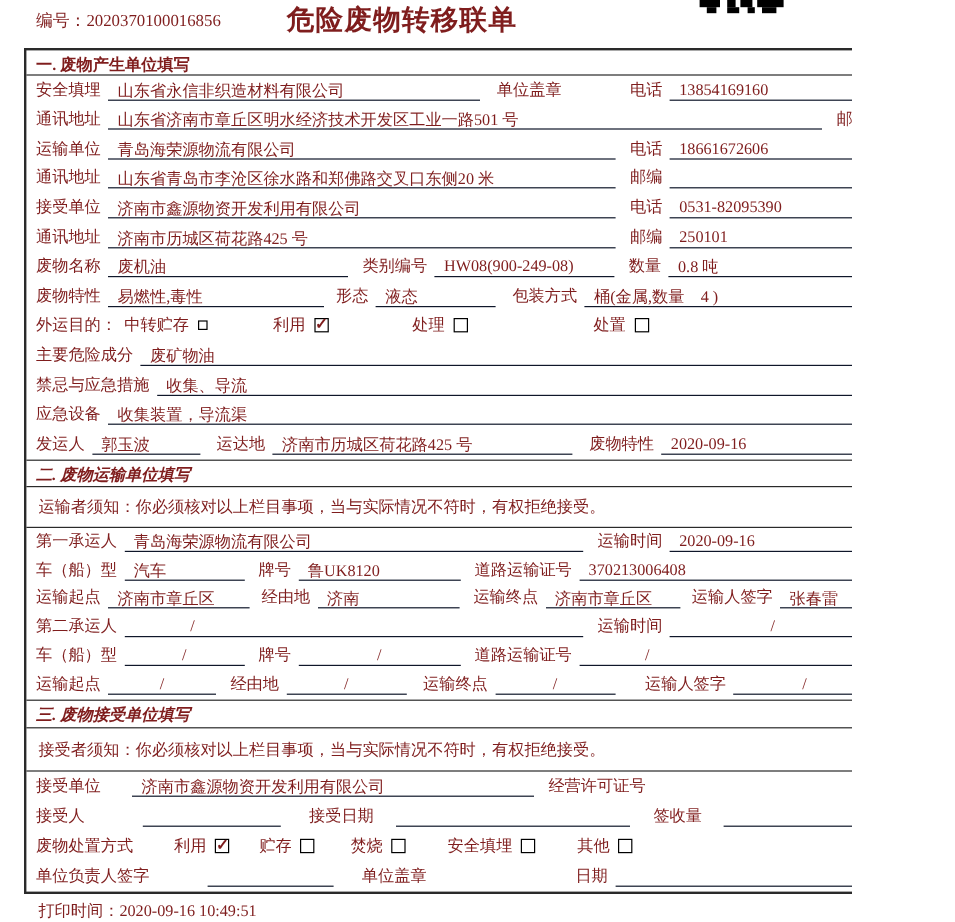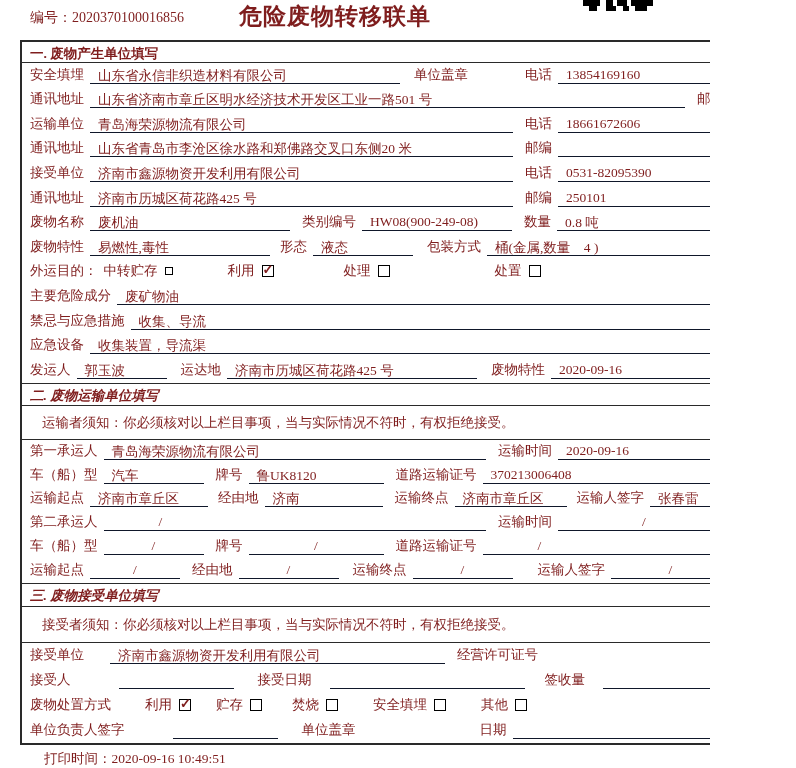--- a/index.html
+++ b/index.html
@@ -15,21 +15,21 @@
   #qr { position:absolute; left:583px; top:0; width:70px; height:12px; }
   .qb { position:absolute; background:#000; }
   #page-edge { position:absolute; left:790px; top:0; width:2px; height:768px; background:#9a9a9a; }
 
   #form { position:absolute; left:20px; top:40px; width:720px; height:705px;
     border:2px solid #2a2a2a; display:flex; flex-direction:column; }
 
   .sec-title { flex:none; font-weight:bold; font-size:13.5px; padding:3px 0 0 8px;
     border-bottom:1.5px solid #2a2a2a; }
   .bt { border-top:1.5px solid #2a2a2a;font-style:italic; }
-  .notice { flex:none; font-size:13.5px; display:flex; align-items:center; padding-left:20px;
+  .notice { flex:none; font-size:13.5px; display:flex; align-items:center; padding-left:10px;
     border-bottom:1.5px solid #2a2a2a; }
   .body { display:flex; flex-direction:column; }
   .row { flex:1; display:flex; align-items:flex-end; padding:0 8px 4px 8px; font-size:13.5px;
     white-space:nowrap; }
   .lbl { flex:none; margin-right:6px; }
   .u { border-bottom:1px solid #0f172a; padding-left:8px; height:17px; }
   .grow { flex:1; }
   .ctr { text-align:center; padding-left:0; }
   .sl1 { padding-left:55px; }
 
@@ -42,21 +42,21 @@
   .ml105{margin-left:105px}.ml118{margin-left:118px}.mlauto{margin-left:auto}
   .mr20{margin-right:20px}.mr28{margin-right:28px}.mr12{margin-right:12px}
 
   .opt { display:flex; align-items:center; }
   .cb { width:12px; height:12px; border:1.5px solid #000; display:inline-block;
     margin-left:7px; position:relative; flex:none; }
   .cb.checked::after { content:"✓"; position:absolute; top:-4px; left:0;
     font-size:13px; font-weight:bold; }
   .cb.cb-sm { width:8px; height:8px; border-width:1px; margin-bottom:1px; }
 
-  #print-time { position:absolute; left:44px; top:750px; font-size:13.5px; }
+  #print-time { position:absolute; left:32px; top:750px; font-size:13.5px; }
 </style>
 </head>
 <body>
 
 <div id="doc">
 
   <div id="serial"><span>编号：</span><span>2020370100016856</span></div>
   <div id="form-title">危险废物转移联单</div>
 
   <div id="qr">

